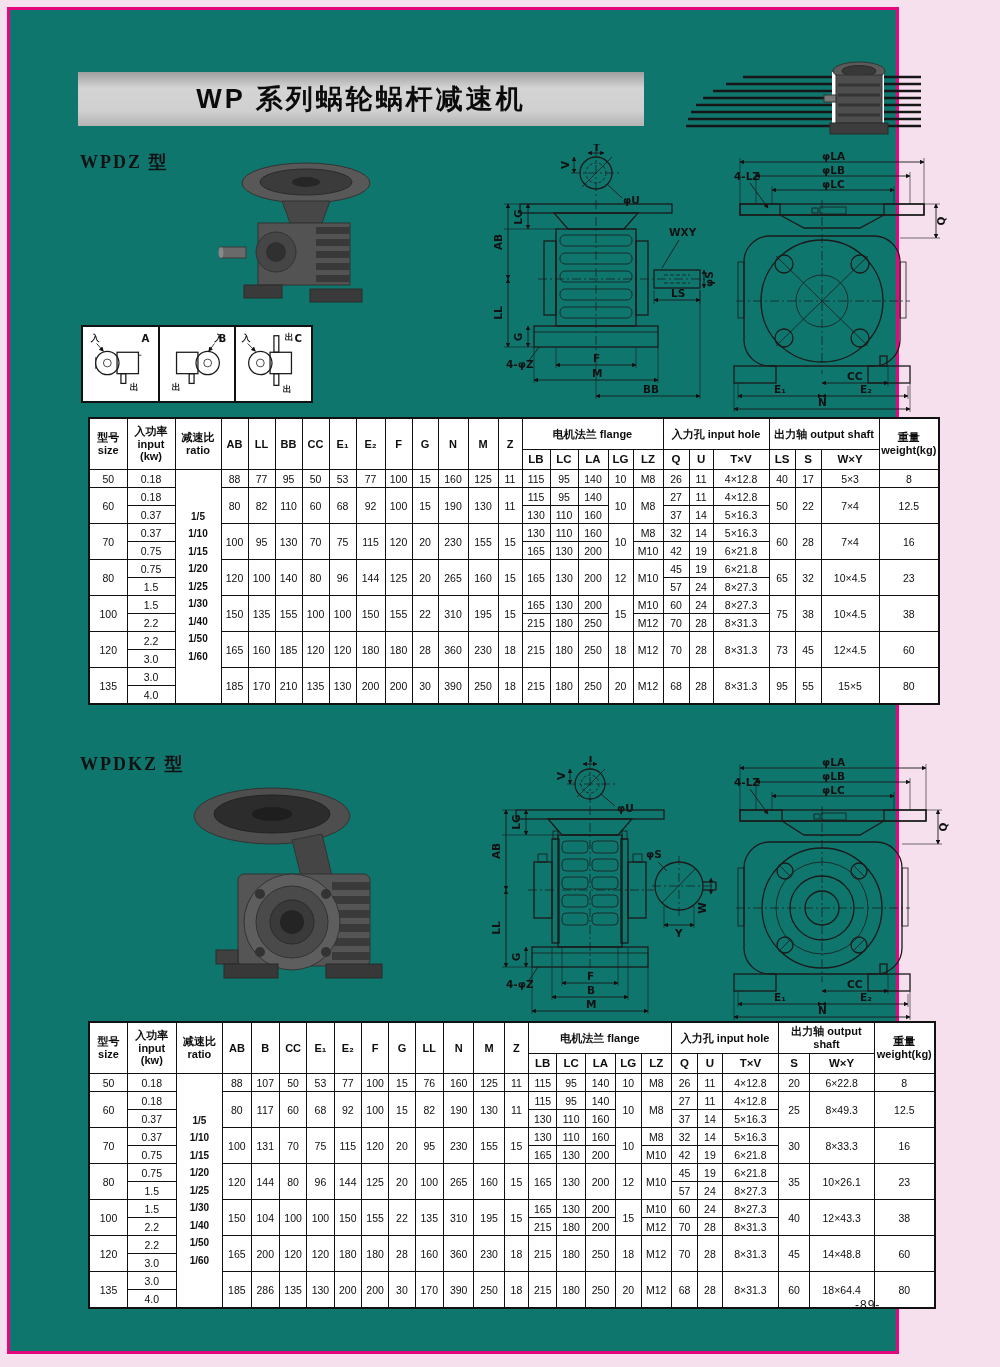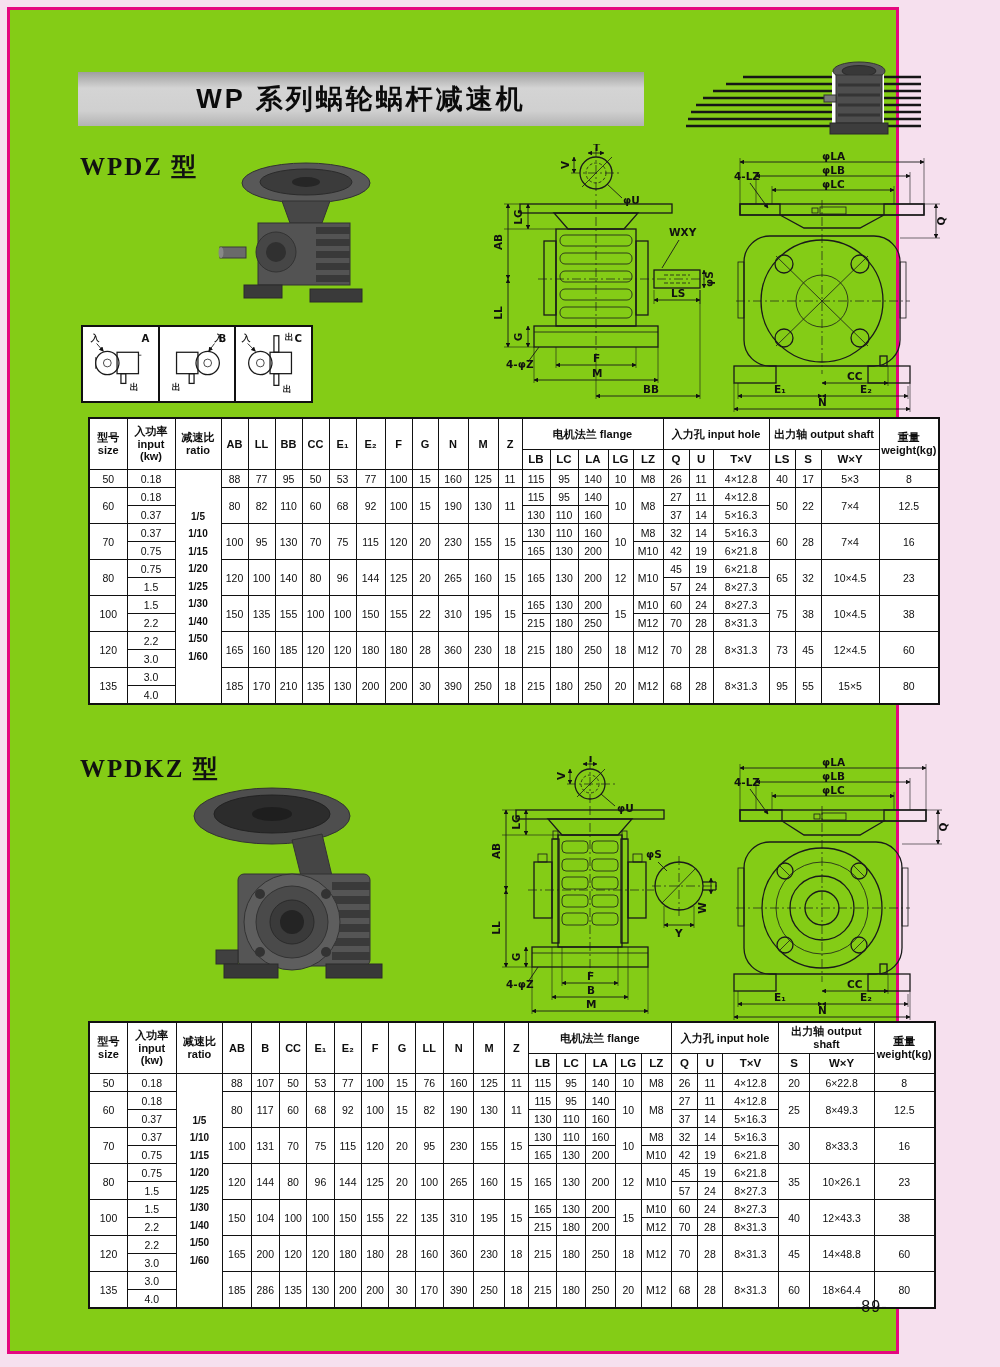--- a/index.html
+++ b/index.html
@@ -1,34 +1,34 @@
 <!DOCTYPE html>
 <html><head>
 <meta charset="utf-8">
 <style>
   html,body{margin:0;padding:0}
   body{width:1000px;height:1367px;background:#f6e0ee;font-family:"Liberation Sans",sans-serif;position:relative}
-  .page{position:absolute;left:7px;top:7px;width:892px;height:1347px;background:#84cc16;border:3px solid #e5077f;box-sizing:border-box}
+  .page{position:absolute;left:7px;top:7px;width:892px;height:1347px;background:#0f766e;border:3px solid #e5077f;box-sizing:border-box}
   .ab{position:absolute}
   .banner{left:68px;top:62px;width:566px;height:54px;background:linear-gradient(180deg,#9f9f9f,#d4d4d4 30%,#d0d0d0 72%,#b3b3b3);display:flex;align-items:center;justify-content:center}
   .banner-title{font-size:27px;font-weight:bold;letter-spacing:3px;color:#0b0b0b}
-  .model-title{font-family:"Liberation Serif",serif;font-weight:bold;font-size:25px;letter-spacing:2px;color:#111}
+  .model-title{font-family:"Liberation Serif",serif;font-weight:bold;font-size:18px;letter-spacing:2px;color:#111}
   .sd-head{font-weight:bold;color:#111;font-size:17px}
   .sd-head .en{font-size:15px;letter-spacing:1px}
   .sd-wrap{left:71px;top:315px;width:228px;height:74px;border:2px solid #111;display:flex;background:#fff}
   .sd-box{flex:1;border-right:2px solid #111}
   .sd-box:last-child{border-right:none}
   table.spec{border-collapse:collapse;table-layout:fixed;width:848px;border:2px solid #111;background:#fff}
   table.spec th,table.spec td{border:1px solid #111;text-align:center;vertical-align:middle;padding:0 1px;overflow:hidden;color:#0d0d0d}
   table.spec th{font-size:11px;font-weight:bold;white-space:pre-line;line-height:1.15}
   table.spec thead tr:first-child th{height:30px}
   table.spec thead tr:last-child th{height:19px;font-size:11.5px}
   table.spec td{font-size:10.5px;height:17px;white-space:pre-line}
   table.spec td.ratio{font-size:10px;line-height:1.75;font-weight:bold}
-  .pagenum{font-size:16px;color:#111;letter-spacing:1px}
+  .pagenum{font-size:12px;color:#111;letter-spacing:1px}
   
   svg .ln{stroke:#1a1a1a;stroke-width:1.3;fill:none}
   svg .th{stroke:#1a1a1a;stroke-width:.8;fill:none}
   svg .cl{stroke:#1a1a1a;stroke-width:.7;fill:none;stroke-dasharray:9 3 2 3}
   svg .dm{stroke:#1a1a1a;stroke-width:.9;fill:none;marker-start:url(#arw);marker-end:url(#arw)}
   svg .xt{stroke:#1a1a1a;stroke-width:.6;fill:none}
   svg .lead{stroke:#1a1a1a;stroke-width:.9;fill:none}
   svg text.dl{font-family:"DejaVu Sans",sans-serif;font-size:10.5px;font-weight:bold;fill:#111}
   svg text.sm{font-family:"DejaVu Sans",sans-serif;font-size:9px;font-weight:bold;fill:#111}
 </style>

